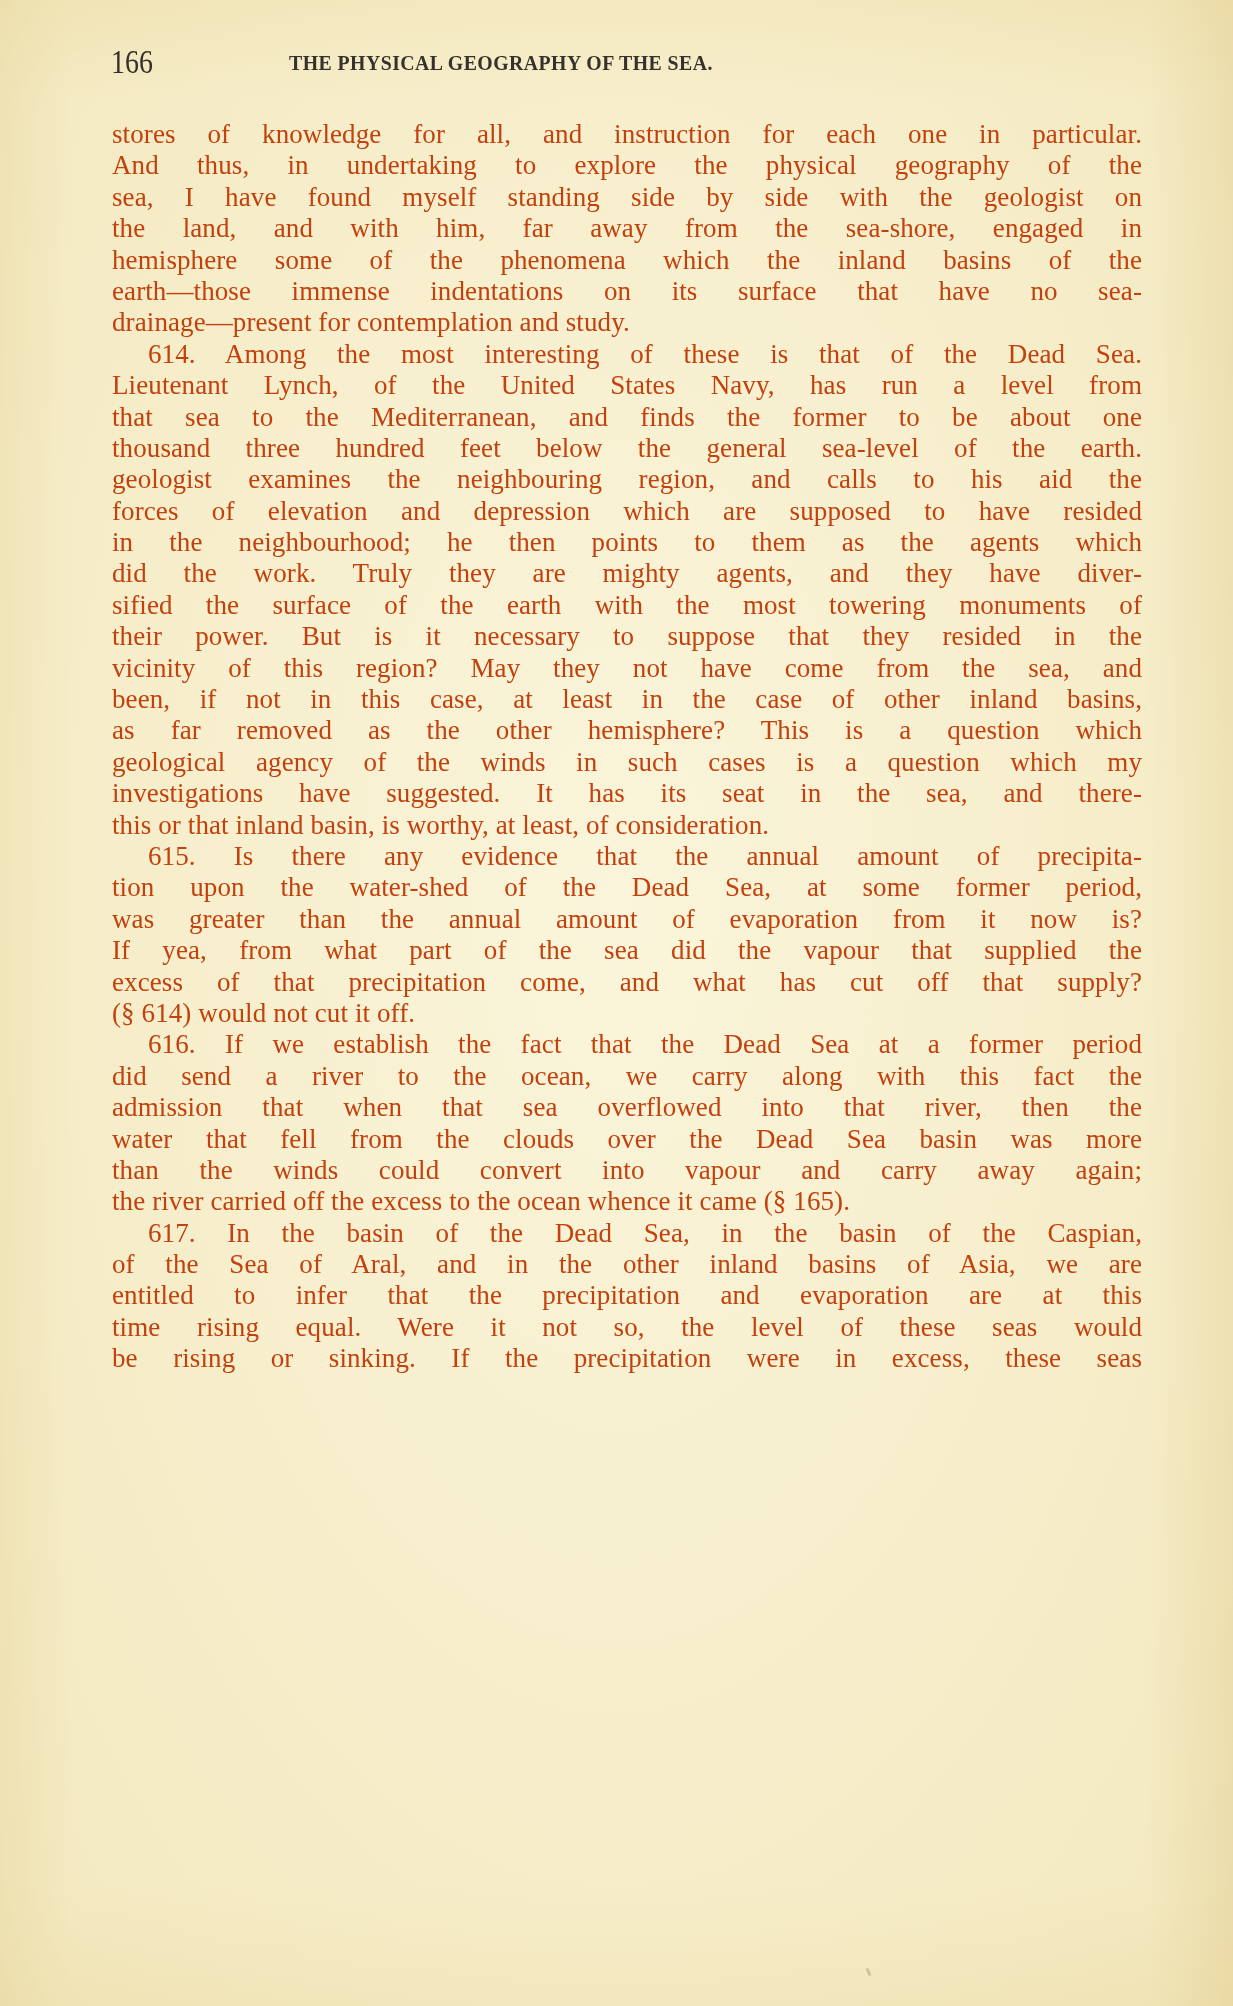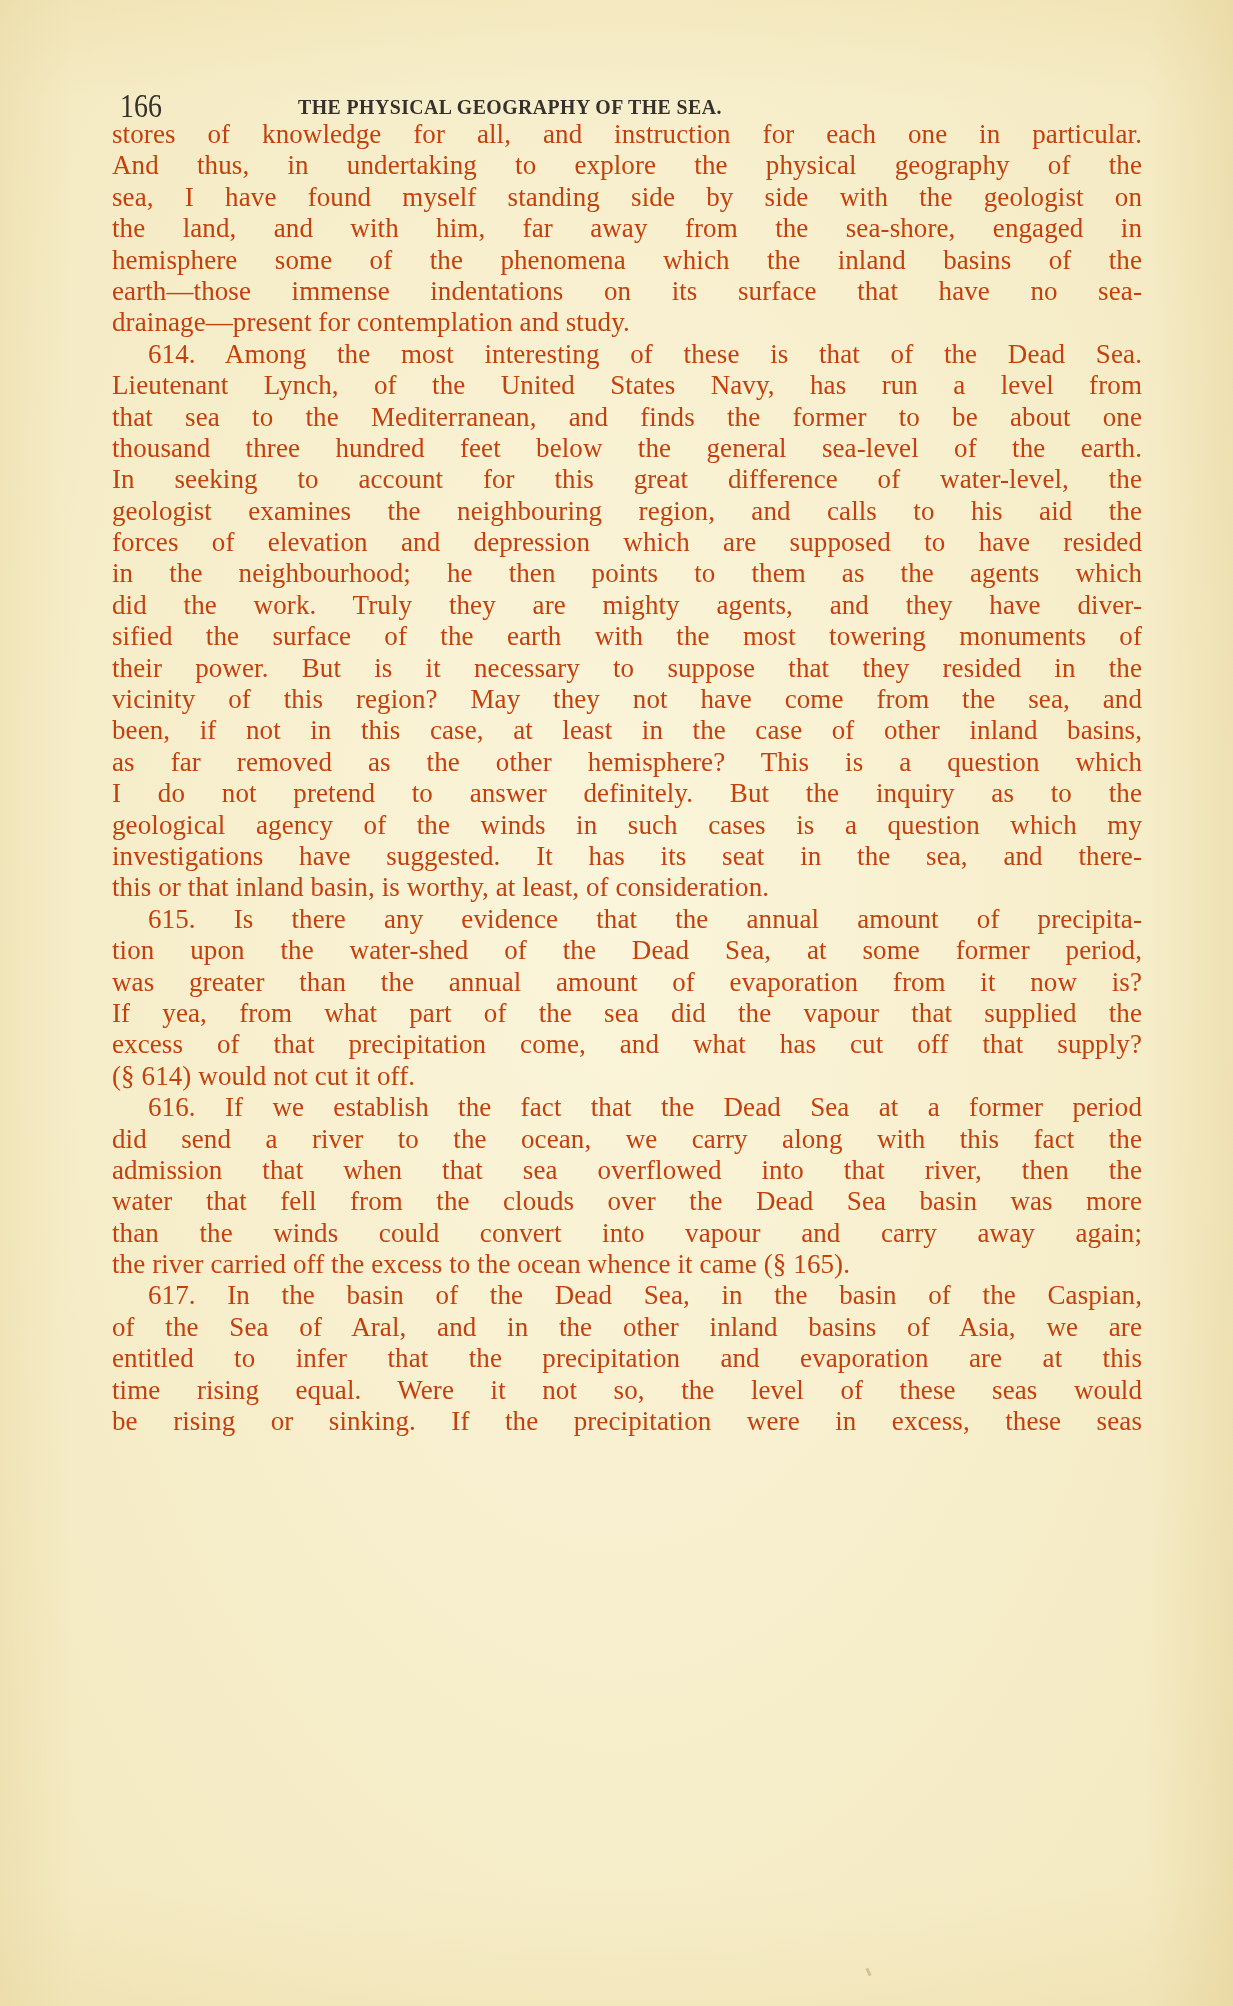--- a/index.html
+++ b/index.html
@@ -14,25 +14,24 @@
       background-image:
         radial-gradient(ellipse at 50% 45%, rgba(251,246,222,0.85) 0%, rgba(248,241,210,0.5) 45%, rgba(236,222,170,0.35) 100%),
         linear-gradient(90deg, rgba(232,215,160,0.55) 0%, rgba(246,237,205,0) 6%, rgba(246,237,205,0) 93%, rgba(226,205,145,0.6) 100%),
         linear-gradient(180deg, rgba(236,220,160,0.5) 0%, rgba(246,237,205,0) 5%, rgba(246,237,205,0) 94%, rgba(236,220,165,0.45) 100%);
       position: relative;
       font-family: "Liberation Serif", "DejaVu Serif", serif;
       color: #2e2a26;
     }
     .running-head {
       position: absolute;
-      left: 120px;
+      left: 111px;
       top: 40px;
       width: 1010px;
       height: 44px;
-      margin-top: 44px;
     }
     .page-number {
       position: absolute;
       left: 0;
       top: 0;
       font-family: "Liberation Serif", "DejaVu Serif", serif;
       font-size: 34px;
       line-height: 44px;
       transform: scaleX(0.82);
       transform-origin: left center;
@@ -137,23 +136,20 @@
     <span class="line">
         <span class="line-inner">Lieutenant Lynch, of the United States Navy, has run a level from</span>
       </span>
     <span class="line">
         <span class="line-inner">that sea to the Mediterranean, and finds the former to be about one</span>
       </span>
     <span class="line">
         <span class="line-inner">thousand three hundred feet below the general sea-level of the earth.</span>
       </span>
     <span class="line">
-        <span class="line-inner">In seeking to account for this great difference of water-level, the</span>
-      </span>
-    <span class="line">
         <span class="line-inner">geologist examines the neighbouring region, and calls to his aid the</span>
       </span>
     <span class="line">
         <span class="line-inner">forces of elevation and depression which are supposed to have resided</span>
       </span>
     <span class="line">
         <span class="line-inner">in the neighbourhood; he then points to them as the agents which</span>
       </span>
     <span class="line">
         <span class="line-inner">did the work. Truly they are mighty agents, and they have diver-</span>
@@ -167,23 +163,20 @@
     <span class="line">
         <span class="line-inner">vicinity of this region? May they not have come from the sea, and</span>
       </span>
     <span class="line">
         <span class="line-inner">been, if not in this case, at least in the case of other inland basins,</span>
       </span>
     <span class="line">
         <span class="line-inner">as far removed as the other hemisphere? This is a question which</span>
       </span>
     <span class="line">
-        <span class="line-inner">I do not pretend to answer definitely. But the inquiry as to the</span>
-      </span>
-    <span class="line">
         <span class="line-inner">geological agency of the winds in such cases is a question which my</span>
       </span>
     <span class="line">
         <span class="line-inner">investigations have suggested. It has its seat in the sea, and there-</span>
       </span>
     <span class="line last">
         <span class="line-inner">this or that inland basin, is worthy, at least, of consideration.</span>
       </span>
   </div>
 

